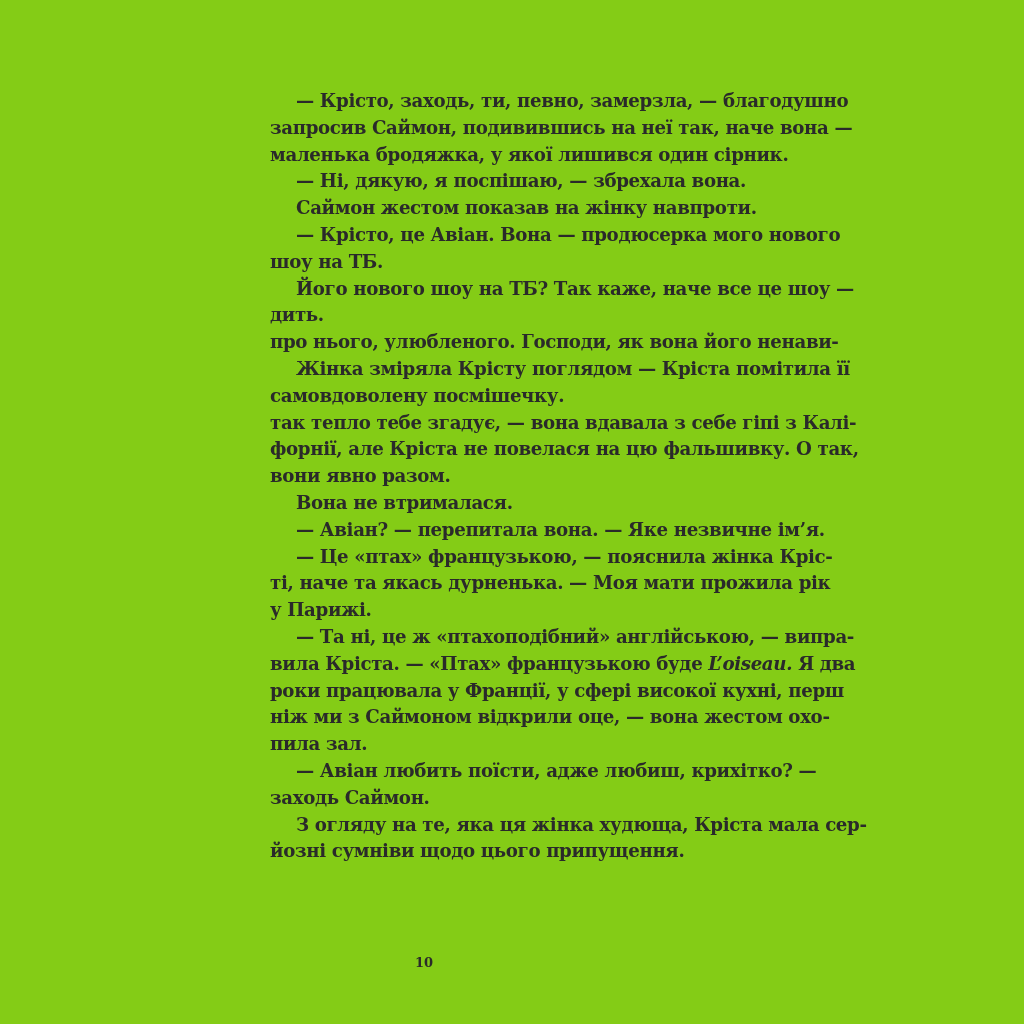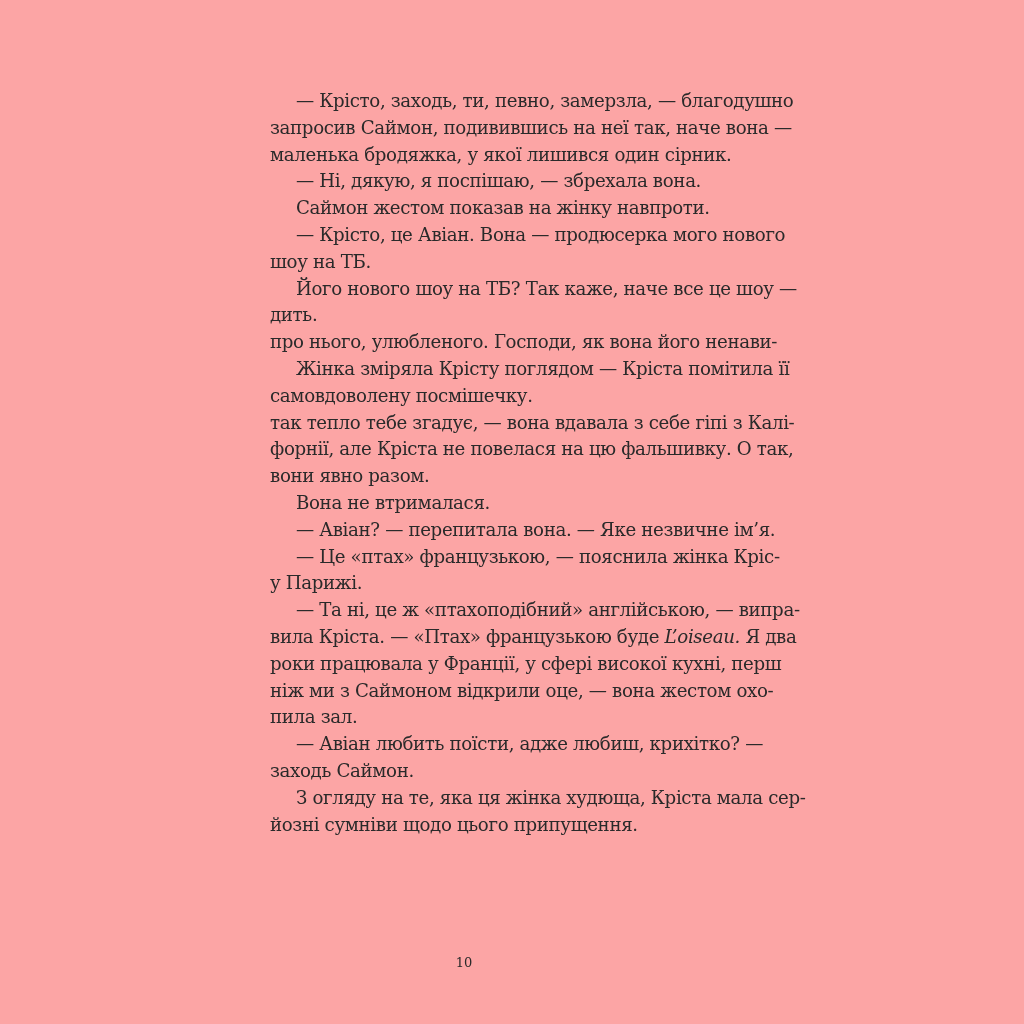--- a/index.html
+++ b/index.html
@@ -10,21 +10,22 @@
   body {
     width: 1024px;
     height: 1024px;
     position: relative;
     overflow: hidden;
   }
   .page {
     position: absolute;
     left: 0; top: 0;
     width: 1024px; height: 1024px;
-    background: #fca5a5;
+    background: #84cc16;
+    font-weight: bold;
   }
   .text-block {
     position: absolute;
     left: 270px;
     top: 88px;
     width: 488px;
     font-family: "DejaVu Serif", "Liberation Serif", serif;
     font-size: 18.2px;
     line-height: 26.8px;
     color: #2a2a2a;
@@ -42,21 +43,20 @@
   .italic { font-style: italic; }
   .page-number {
     position: absolute;
     left: 0;
     width: 848px;
     top: 955px;
     text-align: center;
     font-family: "DejaVu Serif", "Liberation Serif", serif;
     font-size: 13px;
     color: #2a2a2a;
-    padding-left: 40px;
   }
 </style>
 </head>
 <body>
 
 <div class="page">
   <div class="text-block">
 
     <div>
       <span class="line indent">— Крісто, заходь, ти, певно, замерзла, — благодушно</span>
@@ -97,20 +97,21 @@
     <div>
       <span class="line indent last">Вона не втрималася.</span>
     </div>
 
     <div>
       <span class="line indent last">— Авіан? — перепитала вона. — Яке незвичне ім’я.</span>
     </div>
 
     <div>
       <span class="line indent">— Це «птах» французькою, — пояснила жінка Кріс-</span>
+      <span class="line">ті, наче та якась дурненька. — Моя мати прожила рік</span>
       <span class="line last">у Парижі.</span>
     </div>
 
     <div>
       <span class="line indent">— Та ні, це ж «птахоподібний» англійською, — випра-</span>
       <span class="line"><span>вила Кріста. — «Птах» французькою буде </span><span class="italic">L’oiseau.</span><span> Я два</span></span>
       <span class="line">роки працювала у Франції, у сфері високої кухні, перш</span>
       <span class="line">ніж ми з Саймоном відкрили оце, — вона жестом охо-</span>
       <span class="line last">пила зал.</span>
     </div>

